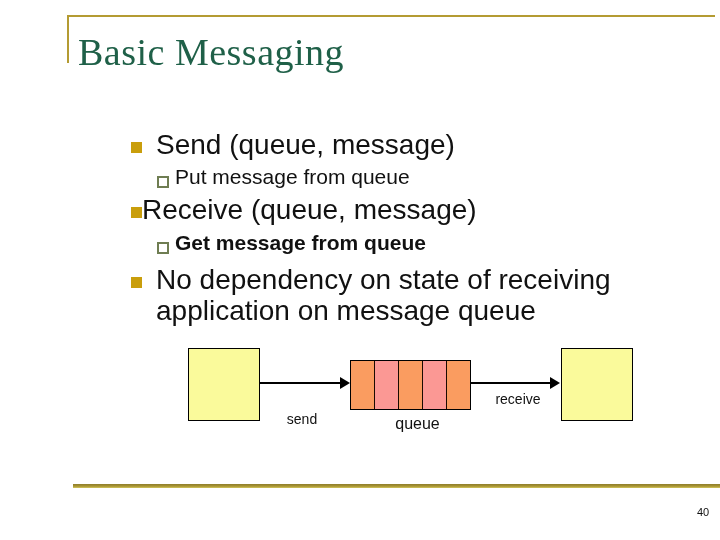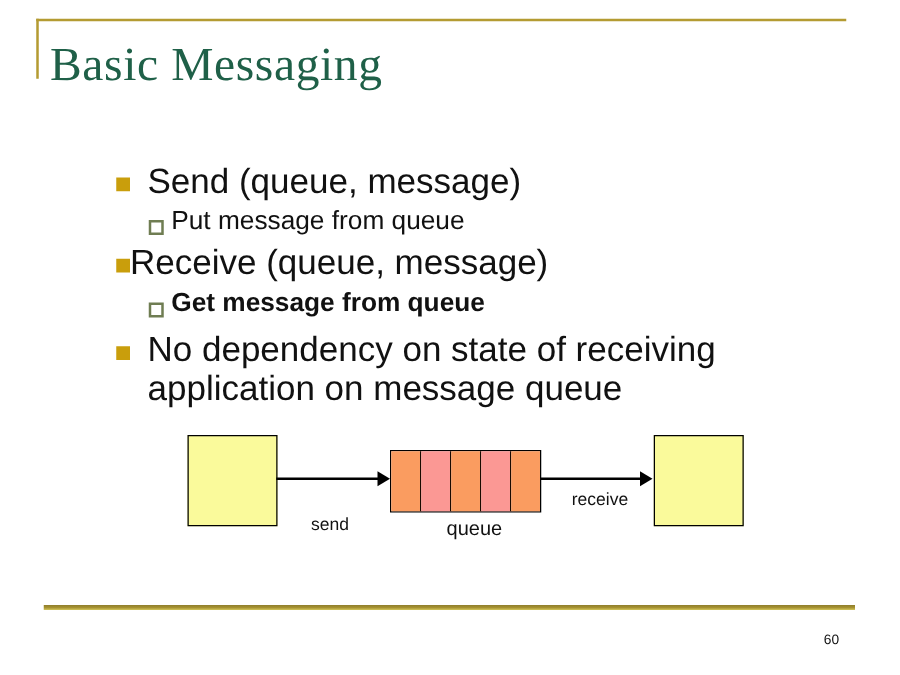--- a/index.html
+++ b/index.html
@@ -1,20 +1,20 @@
 <!DOCTYPE html>
 <html><head>
 <meta charset="utf-8">
 <style>
   html,body{margin:0;padding:0;}
   body{
     width:720px;height:540px;position:relative;background:#ffffff;overflow:hidden;
     font-family:"Liberation Sans", sans-serif;
   }
-  .abs{position:absolute;}
+  .abs{position:absolute;margin-left:38px;}
 
   
   .top-line{left:29px;top:15px;width:648px;height:2px;background:#b49b32;}
   .left-line{left:29px;top:15px;width:2px;height:48px;background:#b49b32;}
 
   
   .title{
     left:40px;top:30px;width:600px;
     font-family:"Liberation Serif", serif;
     font-size:38px;color:#1f6048;font-weight:400;
@@ -107,13 +107,13 @@
 
 <div class="abs arrow-line recv-line"></div>
 <div class="abs arrow-head recv-head"></div>
 <div class="abs diagram-label recv-label">receive</div>
 
 <div class="abs app-box right-box" style="background-color: rgb(250, 250, 155);"></div>
 
 <div class="abs diagram-label queue-label">queue</div>
 
 <div class="abs bottom-line"></div>
-<div class="abs page-number">60</div>
+<div class="abs page-number">40</div>
 
 </body></html>

